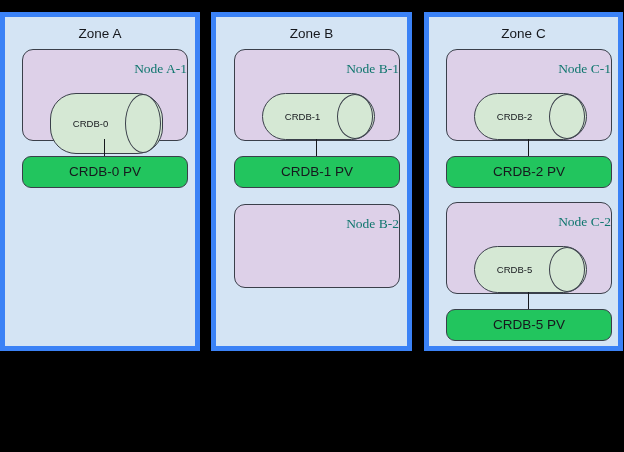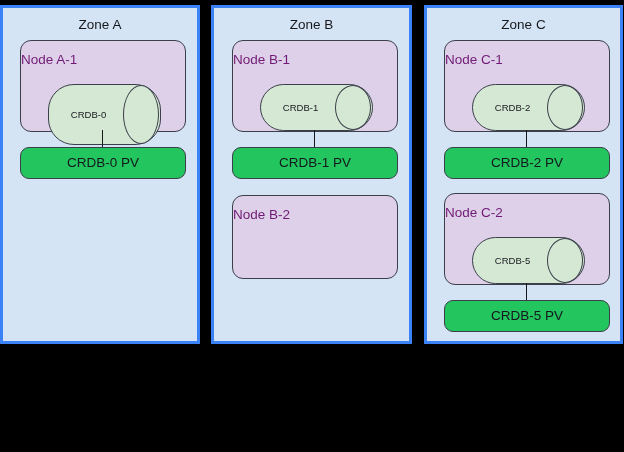--- a/index.html
+++ b/index.html
@@ -20,23 +20,23 @@
     left: 0; top: 0;
     width: 624px;
     height: 452px;
     background: #000000;
   }
 
   
   .zone {
     position: absolute;
     background: #d4e4f4;
-    border: 3px solid #3b82f6;
-    box-sizing: border-box;
-    top: 5px;
+    border: 5px solid #3b82f6;
+    box-sizing: border-box;
+    top: 12px;
     height: 339px;
   }
   .zone-title {
     position: absolute;
     left: 0;
     right: 0;
     top: 9px;
     text-align: center;
     font-size: 13.5px;
     color: #16181d;
@@ -49,24 +49,25 @@
     background: #ddd0e8;
     border: 1px solid #3a3f4a;
     border-radius: 11px;
     box-sizing: border-box;
   }
   .node-title {
     position: absolute;
     left: 0;
     right: 0;
     top: 11px;
-    text-align: left;
+    text-align: right;
     font-size: 13.5px;
-    color: #701a75;
+    color: #0f766e;
     line-height: 16px;
+    font-family: Liberation Serif, serif;
   }
 
   
   .cylinder {
     position: absolute;
     box-sizing: border-box;
   }
   .cyl-body {
     position: absolute;
     left: 0;

